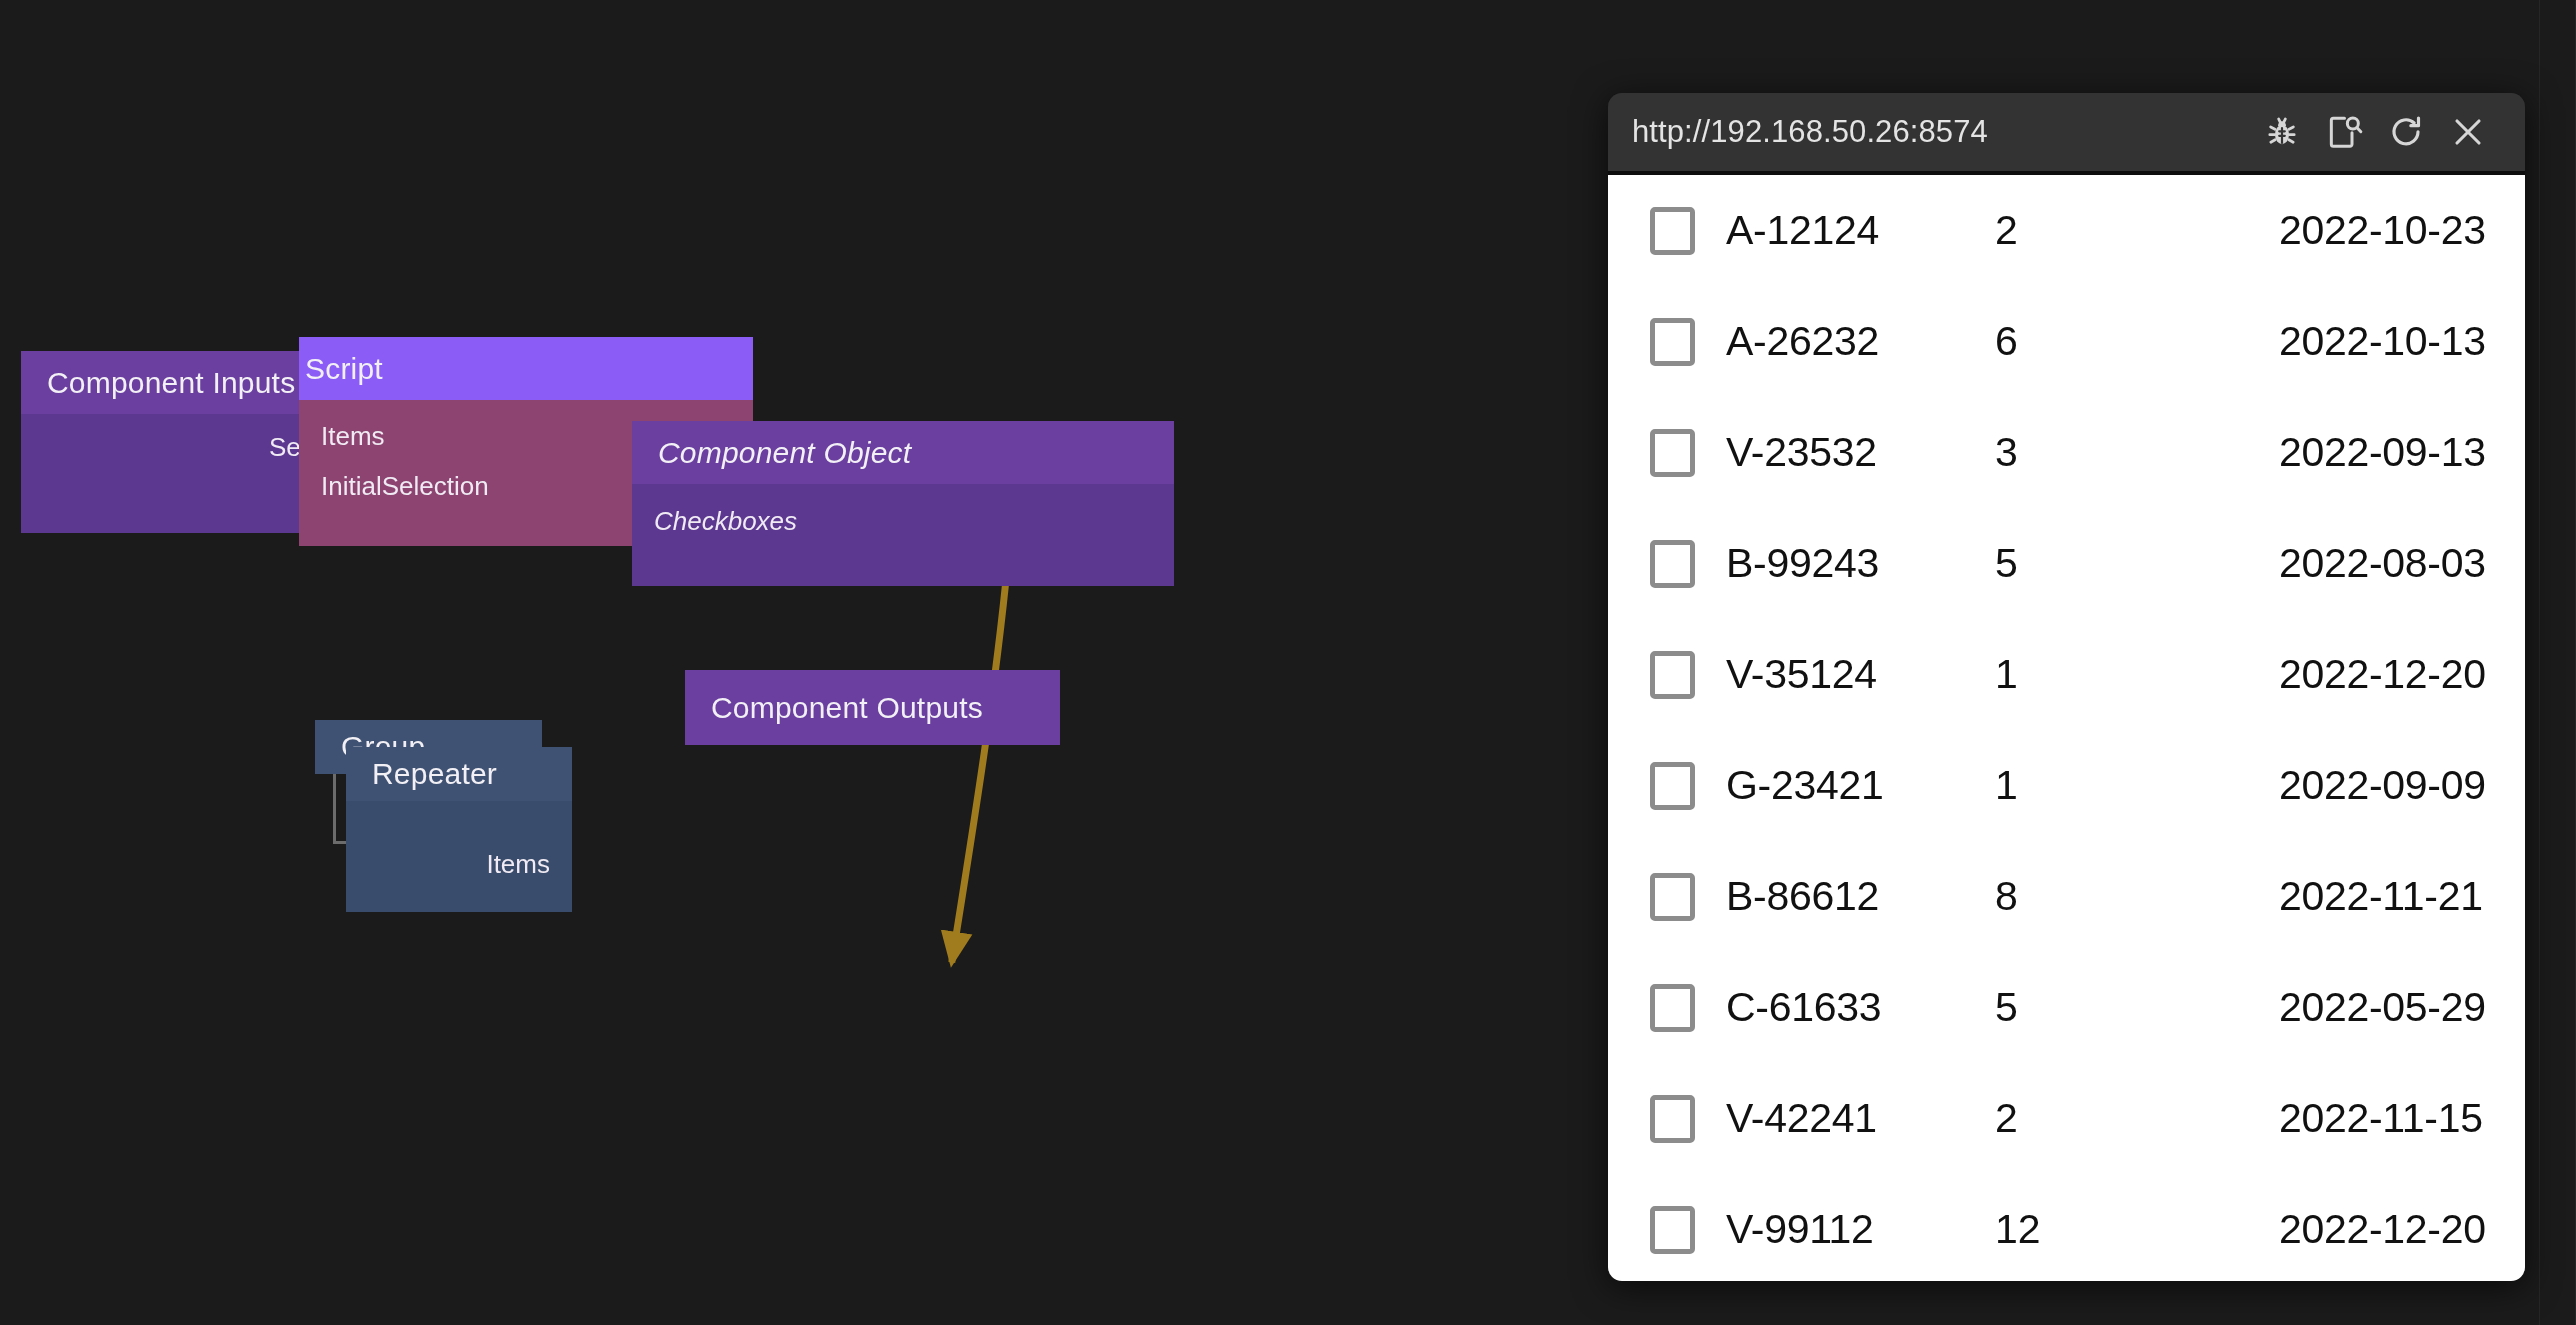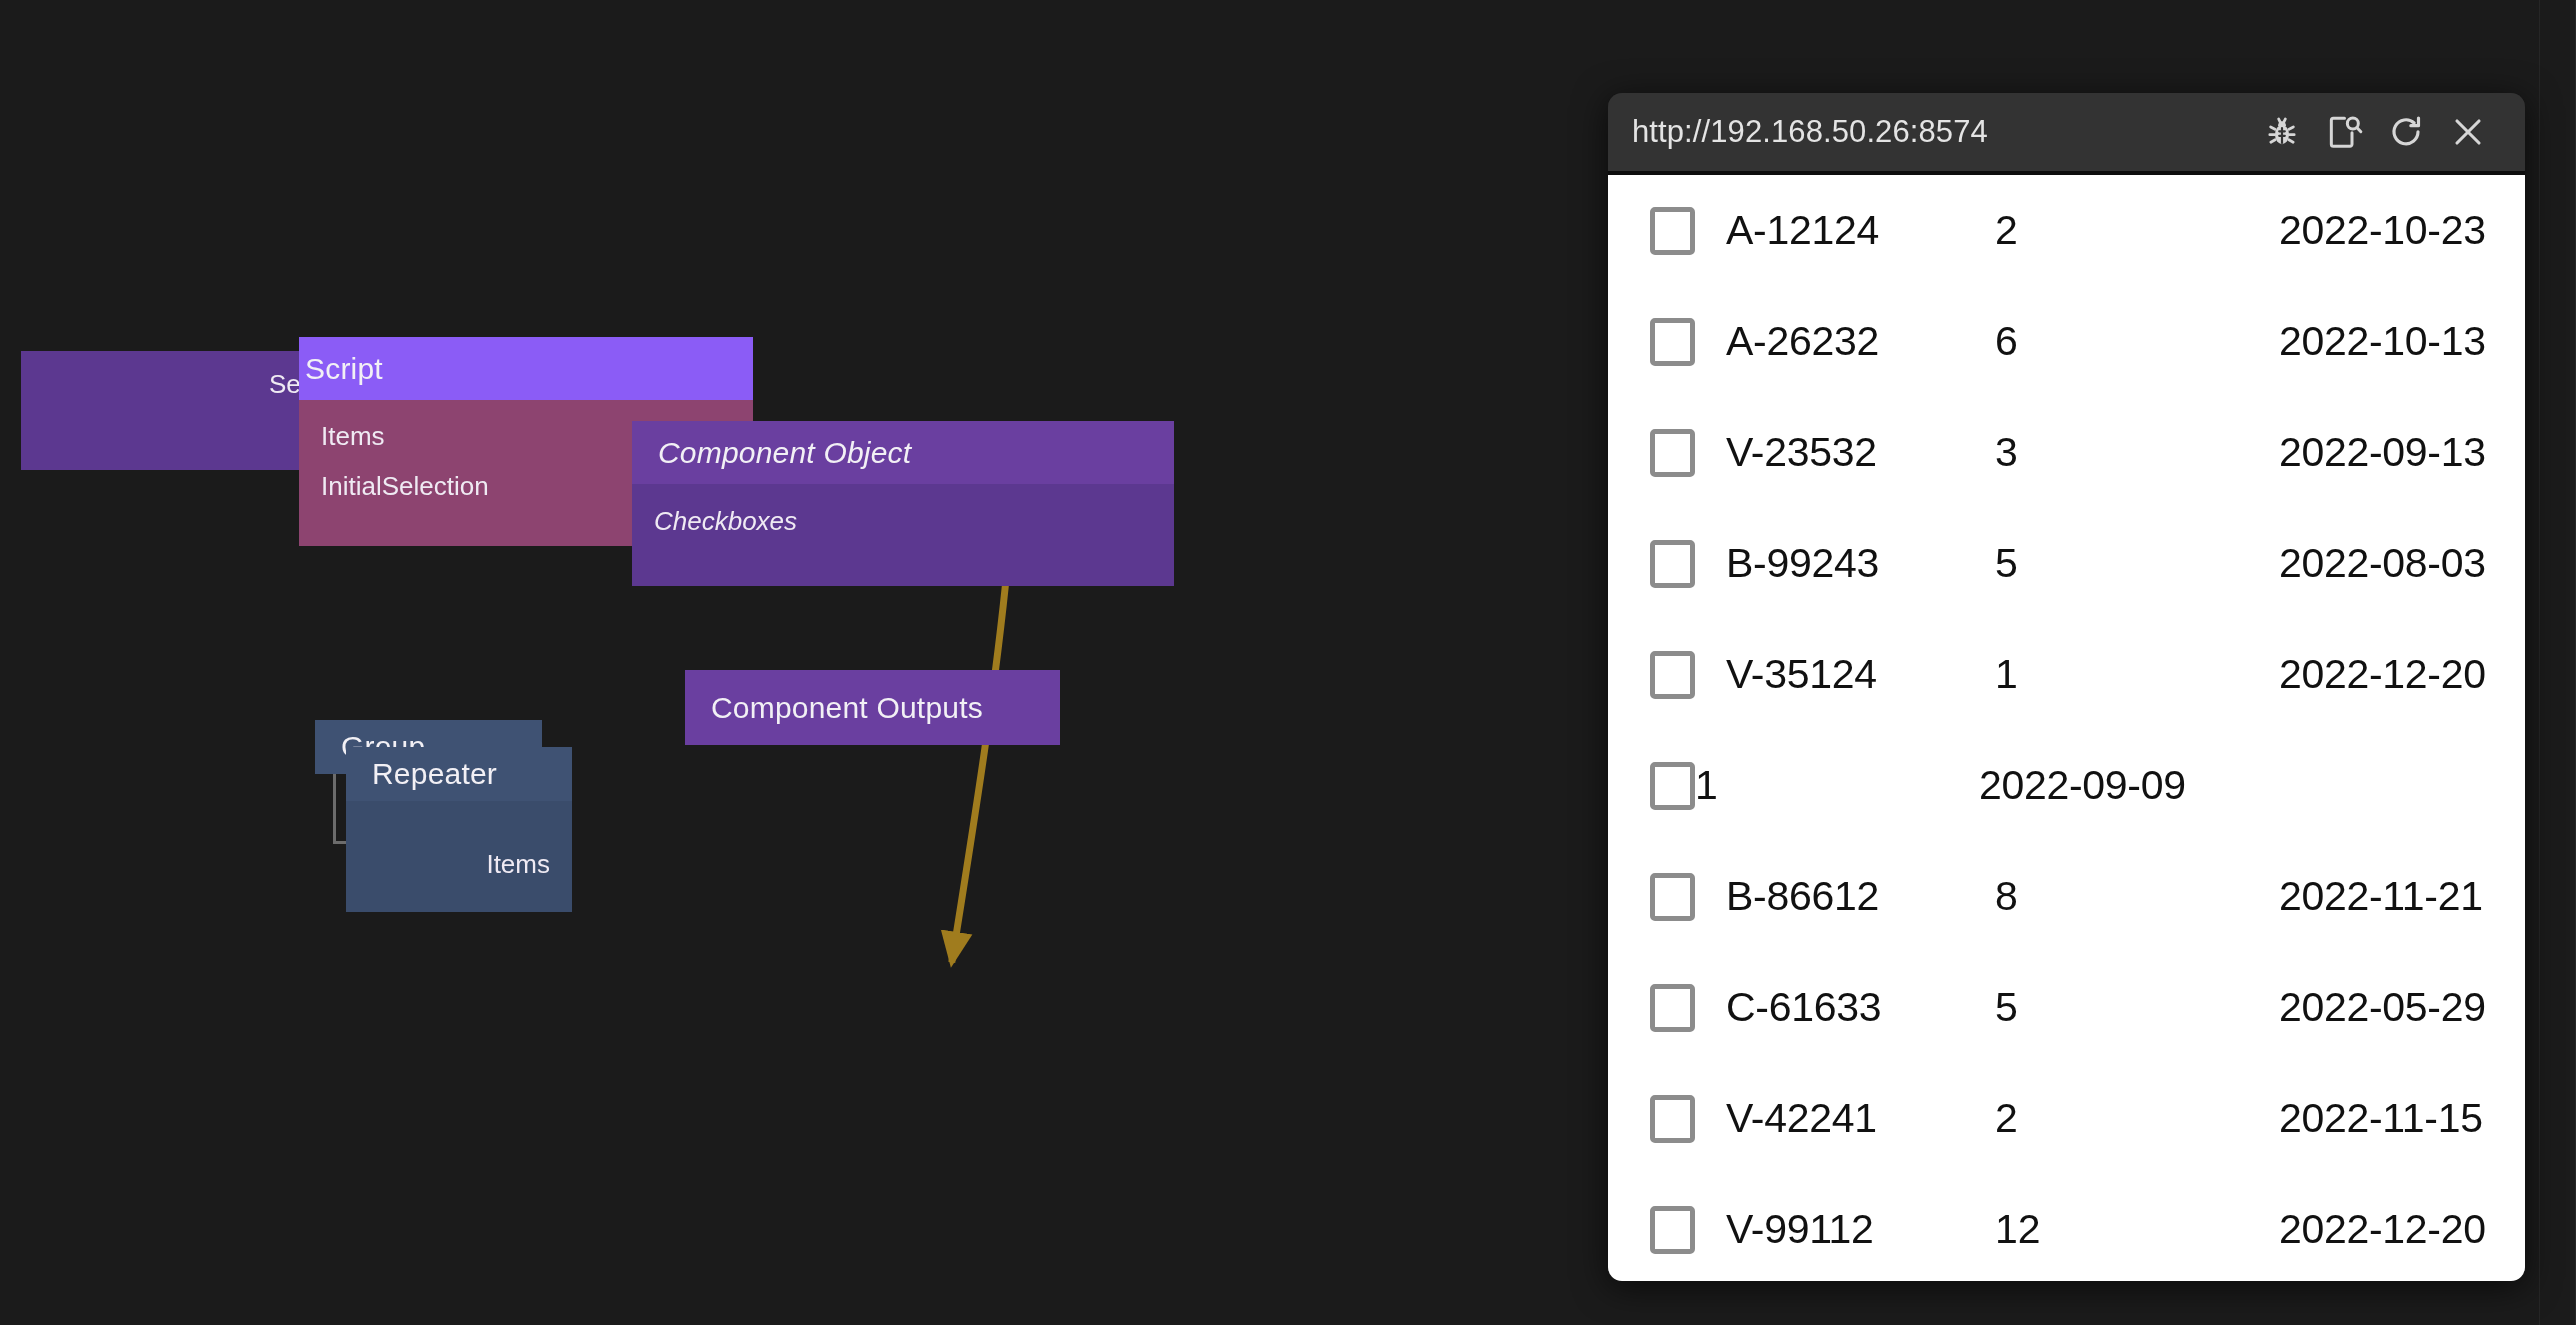--- a/index.html
+++ b/index.html
@@ -187,20 +187,21 @@
     <path d="M 416 482 C 455 482 460 521 500 521" stroke="#a07c1e" stroke-width="7" fill="none" marker-end="url(#arrow)"></path>
 
     <circle cx="410" cy="534" r="12.5" fill="#9d7a1d"></circle>
     <path d="M 416 534 C 455 534 460 472 500 472" stroke="#a07c1e" stroke-width="7" fill="none" marker-end="url(#arrow)"></path>
 
     <circle cx="1011" cy="557" r="12.5" fill="#9d7a1d"></circle>
     <path d="M 1011 566 C 998 700 975 840 955 966" stroke="#a07c1e" stroke-width="7" fill="none" marker-end="url(#arrowl)"></path>
   </svg>
 
   <div class="node n-purple" style="left:21px; top:351px; width:377px;">
+    <div class="hdr" style="height:63px;">Component Inputs</div>
     <div class="body" style="height:119px;">
       <div class="port out" style="top:18px;">Selection</div>
       <div class="port out" style="top:57px;">Items</div>
     </div>
   </div>
 
   <div class="node n-pink" style="left:299px; top:337px; width:454px;">
     <div class="hdr" style="height:63px;">Script</div>
     <div class="body" style="height:146px;">
       <div class="port in" style="top:21px;">Items</div>
@@ -306,20 +307,21 @@
           <div class="c-date">2022-08-03</div>
         </div>
         <div class="row">
           <div class="cb"></div>
           <div class="c-id">V-35124</div>
           <div class="c-qty">1</div>
           <div class="c-date">2022-12-20</div>
         </div>
         <div class="row">
           <div class="cb"></div>
+          <div class="c-id">G-23421</div>
           <div class="c-qty">1</div>
           <div class="c-date">2022-09-09</div>
         </div>
         <div class="row">
           <div class="cb"></div>
           <div class="c-id">B-86612</div>
           <div class="c-qty">8</div>
           <div class="c-date">2022-11-21</div>
         </div>
         <div class="row">

